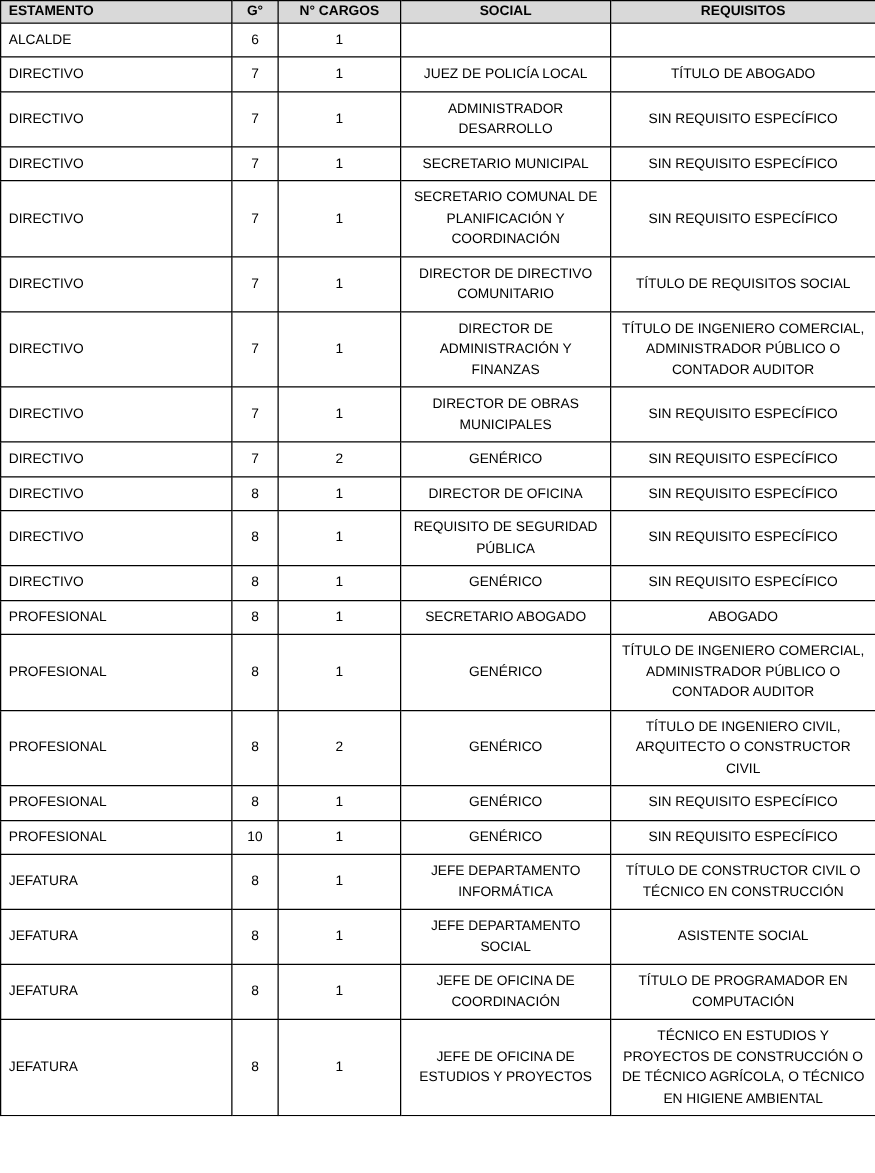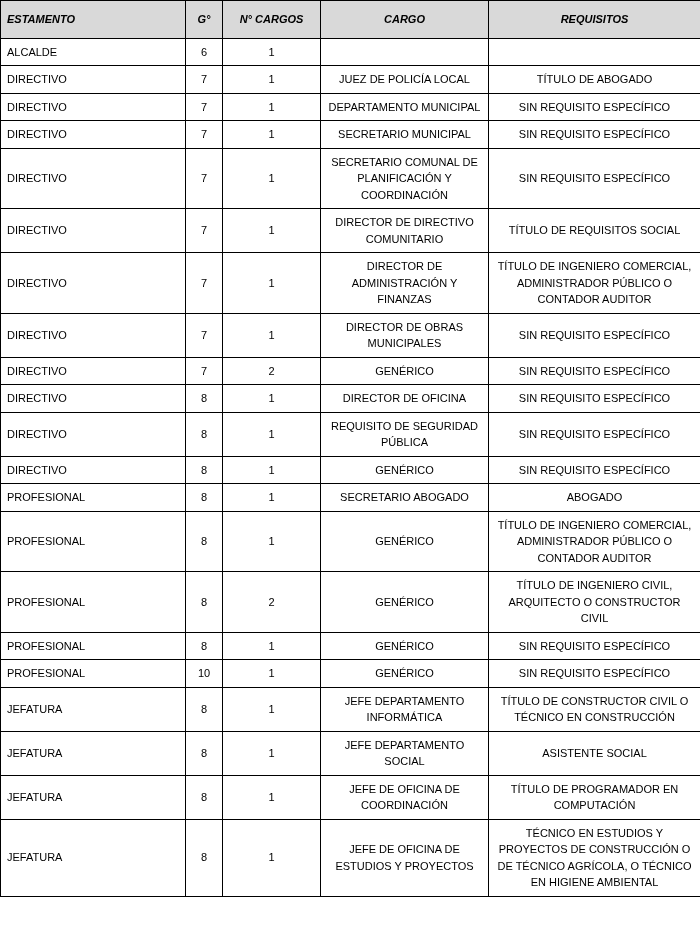--- a/index.html
+++ b/index.html
@@ -29,22 +29,21 @@
     font-size:11px;
     line-height:1.5;
     vertical-align:middle;
     padding:5px 6px;
     word-wrap:break-word;
   }
   th{
     background:var(--header-bg);
     font-weight:bold;
     text-align:center;
-    padding:10px 6px;
-    font-style:italic;
+    padding:0 6px;
   }
   th:first-child{text-align:left;}
   td:nth-child(1){text-align:left;}
   td:nth-child(2),td:nth-child(3){text-align:center;}
   td:nth-child(4),td:nth-child(5){text-align:center;}
 </style>
 </head>
 <body>
 
 <table>
@@ -53,21 +52,21 @@
       <col class="c1">
       <col class="c2">
       <col class="c3">
       <col class="c4">
   </colgroup>
   <thead>
     <tr>
       <th>ESTAMENTO</th>
       <th>G°</th>
       <th>N° CARGOS</th>
-      <th>CARGO</th>
+      <th>SOCIAL</th>
       <th>REQUISITOS</th>
     </tr>
   </thead>
   <tbody>
       <tr>
         <td>ALCALDE</td>
         <td>6</td>
         <td>1</td>
         <td></td>
         <td></td>
@@ -76,21 +75,21 @@
         <td>DIRECTIVO</td>
         <td>7</td>
         <td>1</td>
         <td>JUEZ DE POLICÍA LOCAL</td>
         <td>TÍTULO DE ABOGADO</td>
       </tr>
       <tr>
         <td>DIRECTIVO</td>
         <td>7</td>
         <td>1</td>
-        <td>DEPARTAMENTO MUNICIPAL</td>
+        <td>ADMINISTRADOR DESARROLLO</td>
         <td>SIN REQUISITO ESPECÍFICO</td>
       </tr>
       <tr>
         <td>DIRECTIVO</td>
         <td>7</td>
         <td>1</td>
         <td>SECRETARIO MUNICIPAL</td>
         <td>SIN REQUISITO ESPECÍFICO</td>
       </tr>
       <tr>

